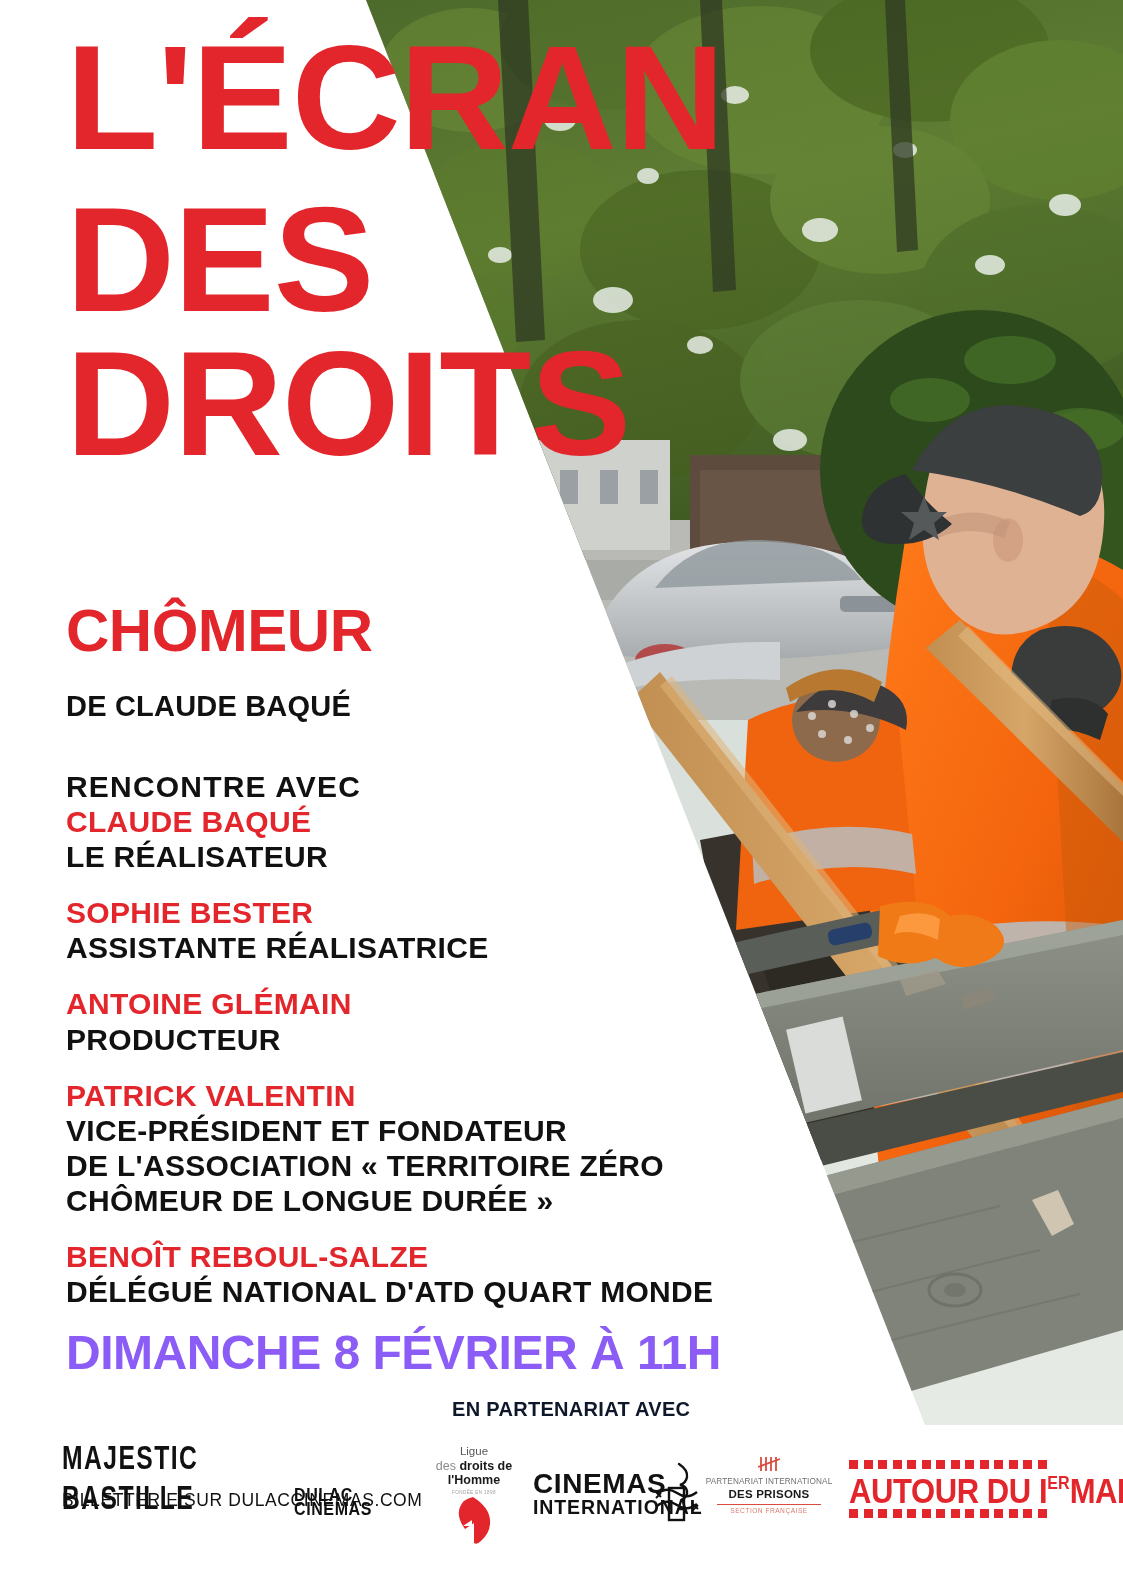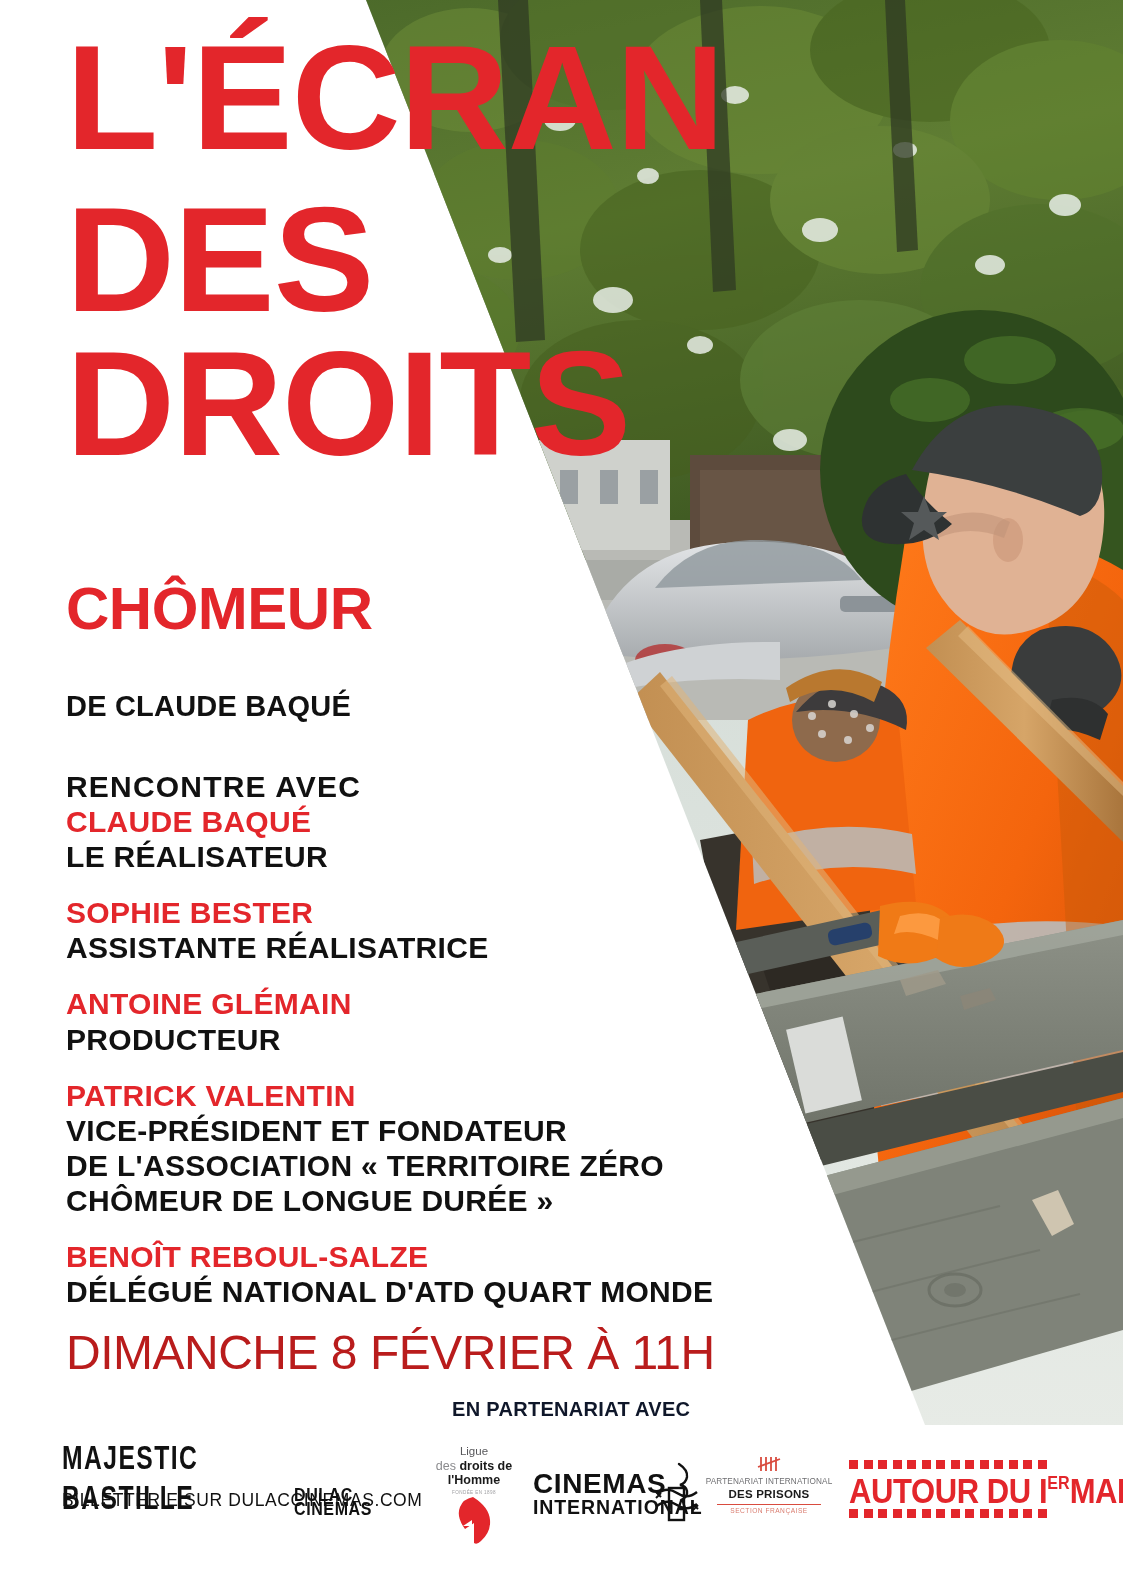--- a/index.html
+++ b/index.html
@@ -35,37 +35,37 @@
   .t1{top:34px;font-size:148px;}
   .t2{top:196px;font-size:148px;}
   .t3{top:340px;font-size:148px;}
 
   .subtitle{
     position:absolute;left:66px;
     color:#E3262B;font-weight:900;font-size:60px;
     line-height:1.02;letter-spacing:-0.5px;text-transform:uppercase;
   }
   .sub-l1{top:534px;}
-  .sub-l2{top:578px;}
+  .sub-l2{top:600px;}
 
   .director{
     position:absolute;left:66px;top:690px;
     color:#111;font-weight:900;font-size:29px;letter-spacing:0.2px;
     text-transform:uppercase;
   }
 
   .guests{position:absolute;left:66px;top:762px;width:700px;margin-top:7px;}
   .g-block{margin-bottom:21px;}
   .g-lead{color:#111;font-weight:900;font-size:30px;line-height:1.17;letter-spacing:1.2px;text-transform:uppercase;}
   .g-name{color:#E3262B;font-weight:900;font-size:30px;line-height:1.17;letter-spacing:0.3px;text-transform:uppercase;}
   .g-role{color:#111;font-weight:900;font-size:30px;line-height:1.17;letter-spacing:0.3px;text-transform:uppercase;}
 
   .datetime{
     position:absolute;left:66px;top:1325px;
-    color:#b91c1c;font-weight:400;font-size:48px;letter-spacing:-0.5px;
+    color:#8b5cf6;font-weight:700;font-size:48px;letter-spacing:-0.5px;
     text-transform:uppercase;
   }
 
   .partner-label{
     position:absolute;left:452px;top:1398px;
     color:#0f172a;font-weight:900;font-size:20px;letter-spacing:0.3px;
     text-transform:uppercase;
   }
 
   

